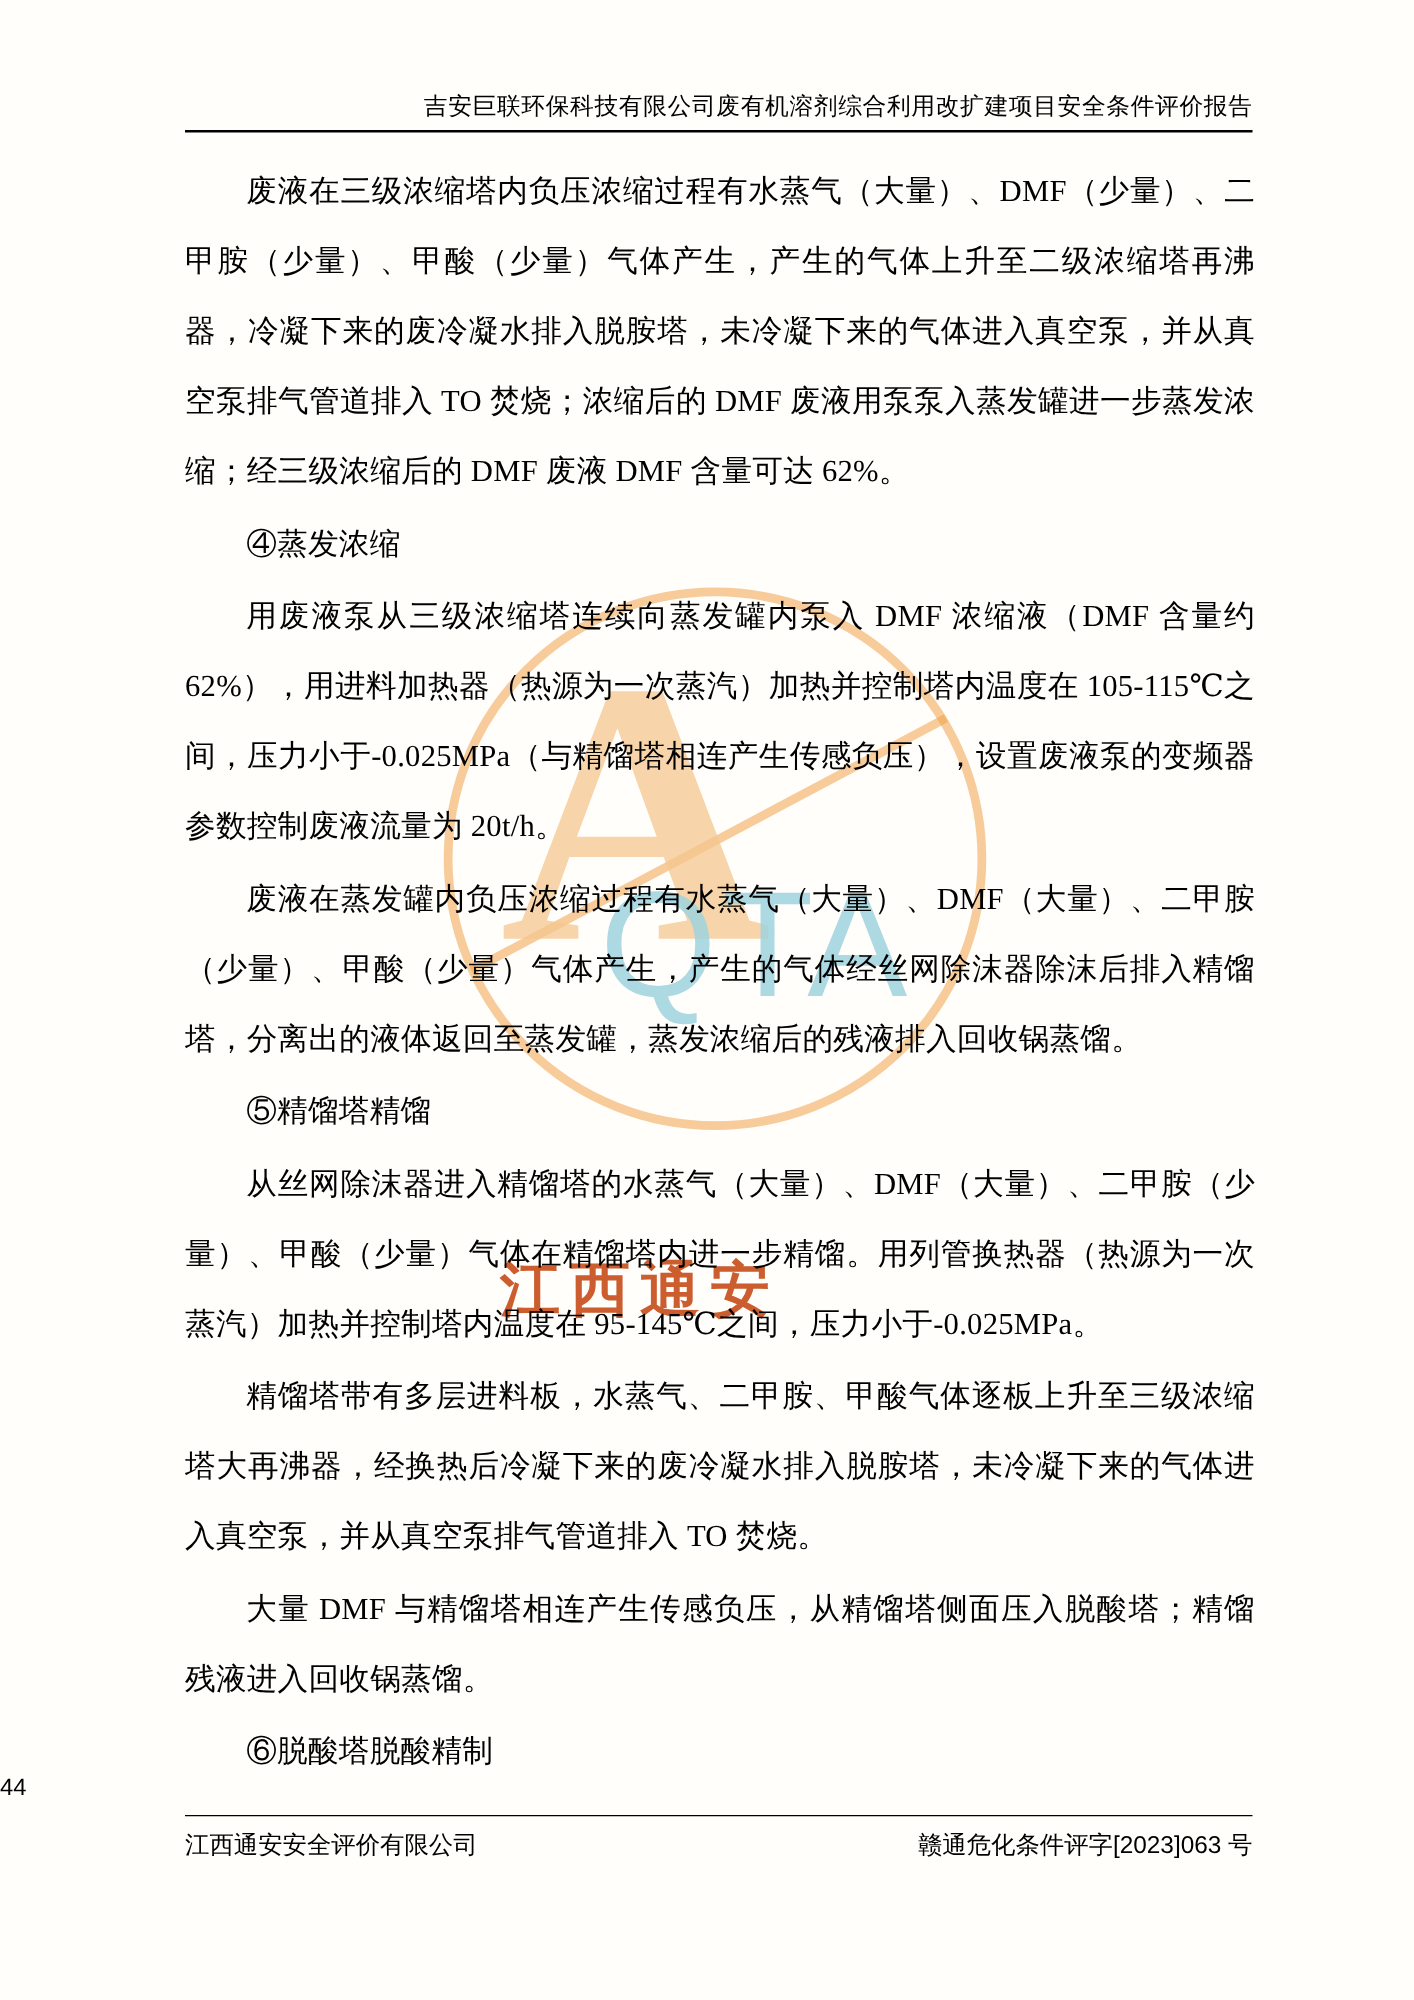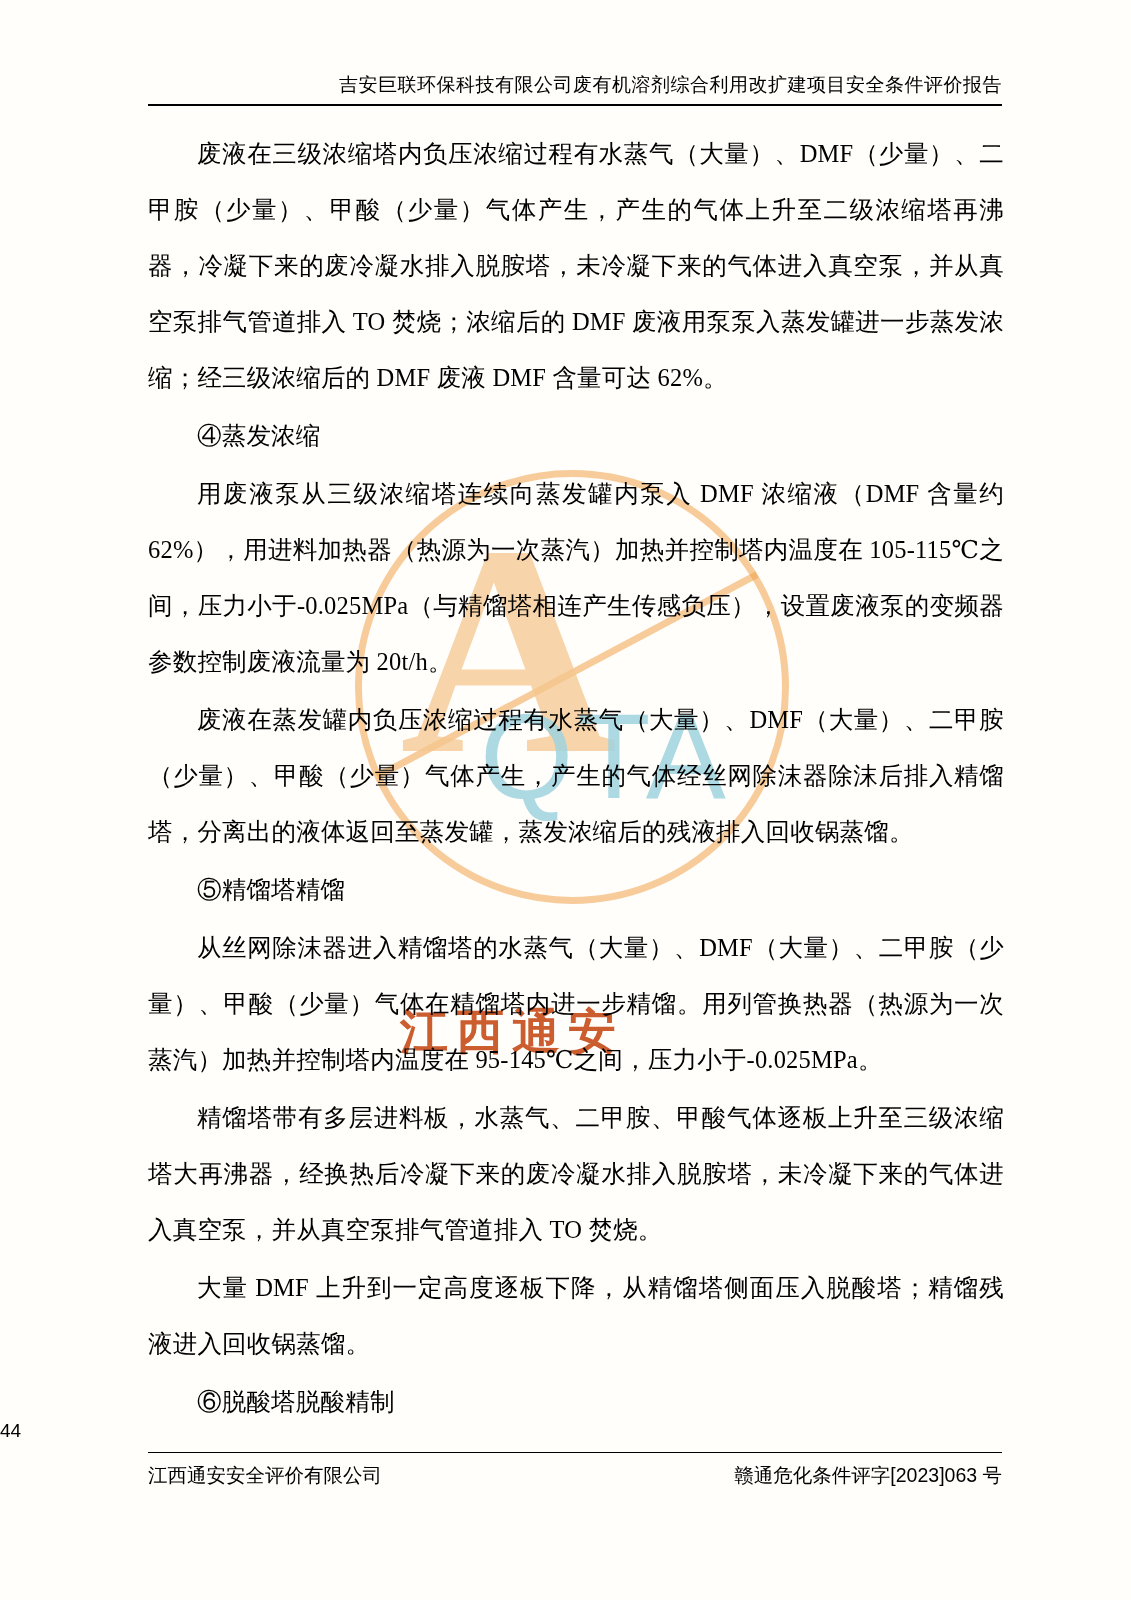--- a/index.html
+++ b/index.html
@@ -171,21 +171,21 @@
     <div class="header-rule"></div>
 
     <div class="body">
       <p class="para">废液在三级浓缩塔内负压浓缩过程有水蒸气（大量）、DMF（少量）、二甲胺（少量）、甲酸（少量）气体产生，产生的气体上升至二级浓缩塔再沸器，冷凝下来的废冷凝水排入脱胺塔，未冷凝下来的气体进入真空泵，并从真空泵排气管道排入 TO 焚烧；浓缩后的 DMF 废液用泵泵入蒸发罐进一步蒸发浓缩；经三级浓缩后的 DMF 废液 DMF 含量可达 62%。</p>
       <p class="para">④蒸发浓缩</p>
       <p class="para">用废液泵从三级浓缩塔连续向蒸发罐内泵入 DMF 浓缩液（DMF 含量约 62%），用进料加热器（热源为一次蒸汽）加热并控制塔内温度在 105-115℃之间，压力小于-0.025MPa（与精馏塔相连产生传感负压），设置废液泵的变频器参数控制废液流量为 20t/h。</p>
       <p class="para">废液在蒸发罐内负压浓缩过程有水蒸气（大量）、DMF（大量）、二甲胺（少量）、甲酸（少量）气体产生，产生的气体经丝网除沫器除沫后排入精馏塔，分离出的液体返回至蒸发罐，蒸发浓缩后的残液排入回收锅蒸馏。</p>
       <p class="para">⑤精馏塔精馏</p>
       <p class="para">从丝网除沫器进入精馏塔的水蒸气（大量）、DMF（大量）、二甲胺（少量）、甲酸（少量）气体在精馏塔内进一步精馏。用列管换热器（热源为一次蒸汽）加热并控制塔内温度在 95-145℃之间，压力小于-0.025MPa。</p>
       <p class="para">精馏塔带有多层进料板，水蒸气、二甲胺、甲酸气体逐板上升至三级浓缩塔大再沸器，经换热后冷凝下来的废冷凝水排入脱胺塔，未冷凝下来的气体进入真空泵，并从真空泵排气管道排入 TO 焚烧。</p>
-      <p class="para">大量 DMF 上升到一定高度逐板下降，从精馏塔侧面压入脱酸塔；精馏残液进入回收锅蒸馏。</p>
+      <p class="para">大量 DMF 与精馏塔相连产生传感负压，从精馏塔侧面压入脱酸塔；精馏残液进入回收锅蒸馏。</p>
       <p class="para">⑥脱酸塔脱酸精制</p>
     </div>
 
     <div class="page-number">44</div>
     <div class="footer-rule"></div>
     <div class="footer">
       <div>江西通安安全评价有限公司</div>
       <div>赣通危化条件评字[2023]063 号</div>
     </div>
 

